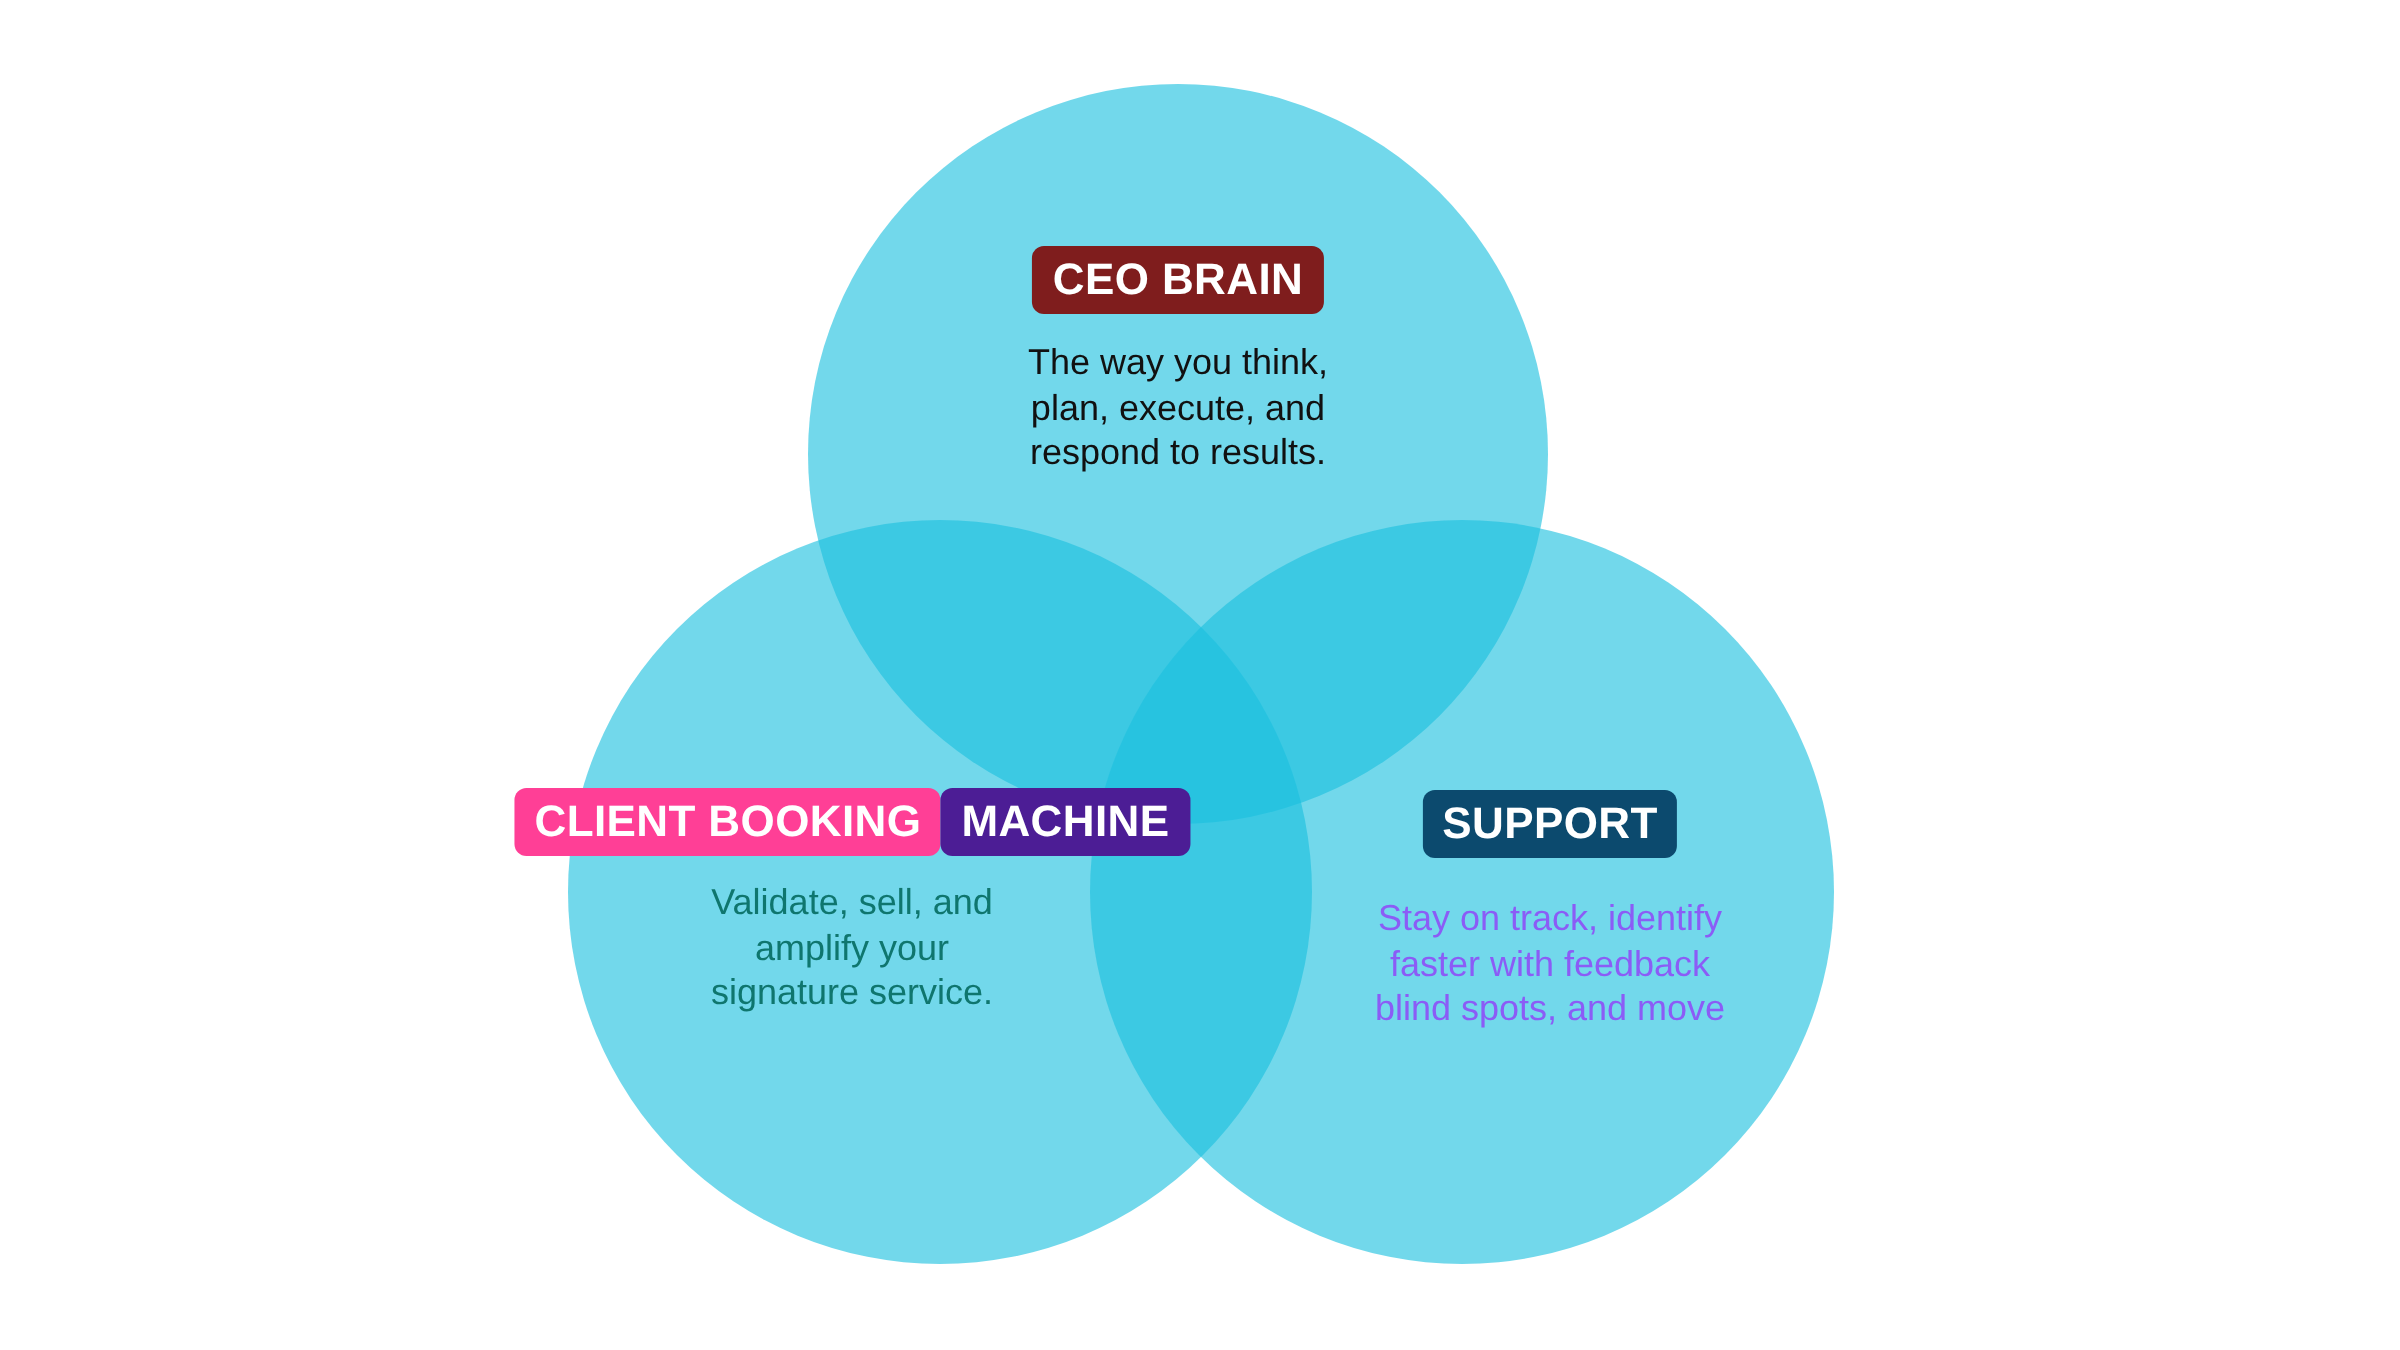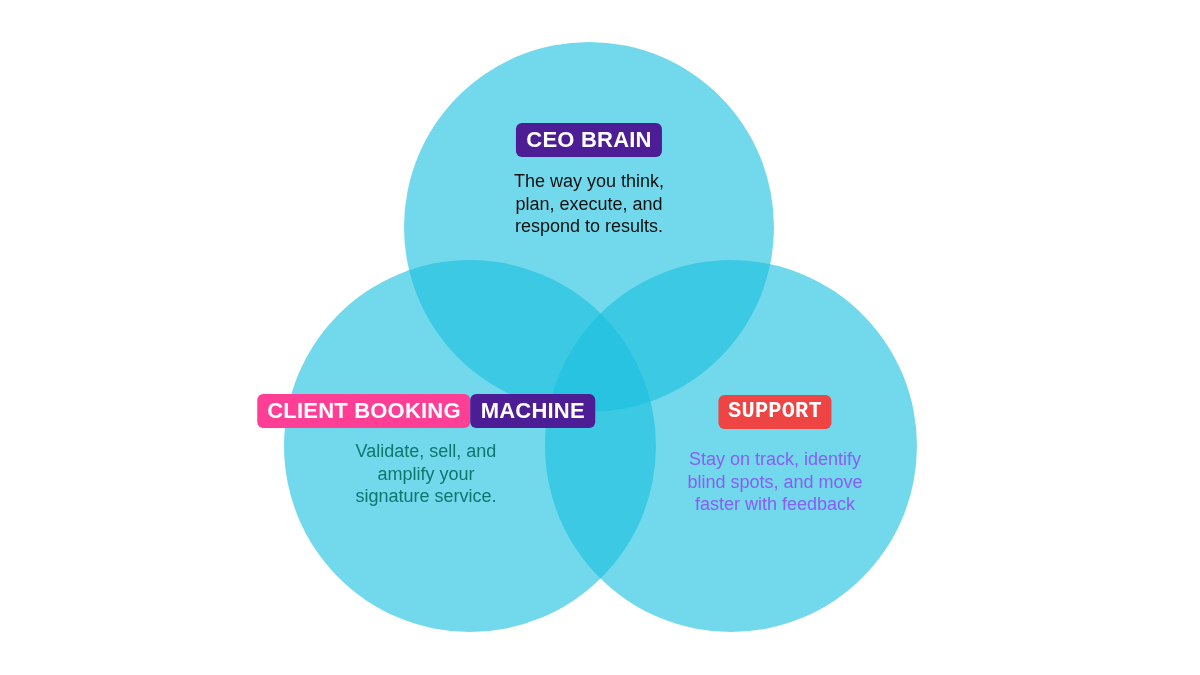--- a/index.html
+++ b/index.html
@@ -24,40 +24,40 @@
 </head>
 <body>
 
 <svg id="venn" viewBox="0 0 1200 675" xmlns="http://www.w3.org/2000/svg">
   <circle class="circle" cx="589" cy="227" r="185" fill="#1cc0de"></circle>
   <circle class="circle" cx="470" cy="446" r="186" fill="#1cc0de"></circle>
   <circle class="circle" cx="731" cy="446" r="186" fill="#1cc0de"></circle>
 </svg>
 
 <div class="block" style="left:589px; top:123px;">
-  <span class="tag" style="background: #4c1d95; color: rgb(255, 255, 255);">CEO BRAIN</span>
+  <span class="tag" style="background: #7f1d1d; color: rgb(255, 255, 255);">CEO BRAIN</span>
   <div class="desc" style="margin-top: 13px; color: rgb(17, 17, 17);">
     <div>The way you think,</div>
     <div>plan, execute, and</div>
     <div>respond to results.</div>
   </div>
 </div>
 
 <div class="block" style="left:426px; top:394px;">
   <div class="tag-multi">
     <span class="tag" style="background: rgb(255, 63, 150); color: rgb(255, 255, 255);">CLIENT BOOKING</span>
     <span class="tag" style="background: #4c1d95; color: rgb(255, 255, 255);">MACHINE</span>
   </div>
   <div class="desc" style="margin-top: 12px; color: #0f766e;">
     <div>Validate, sell, and</div>
     <div>amplify your</div>
     <div>signature service.</div>
   </div>
 </div>
 
 <div class="block" style="left:775px; top:395px;">
-  <span class="tag" style="background: #ef4444; color: rgb(255, 255, 255); font-family: Liberation Mono, monospace;">SUPPORT</span>
+  <span class="tag" style="background: #0c4a6e; color: rgb(255, 255, 255);">SUPPORT</span>
   <div class="desc" style="margin-top: 19px; color: #8b5cf6;">
     <div>Stay on track, identify</div>
+    <div>faster with feedback</div>
     <div>blind spots, and move</div>
-    <div>faster with feedback</div>
   </div>
 </div>
 
 </body></html>

